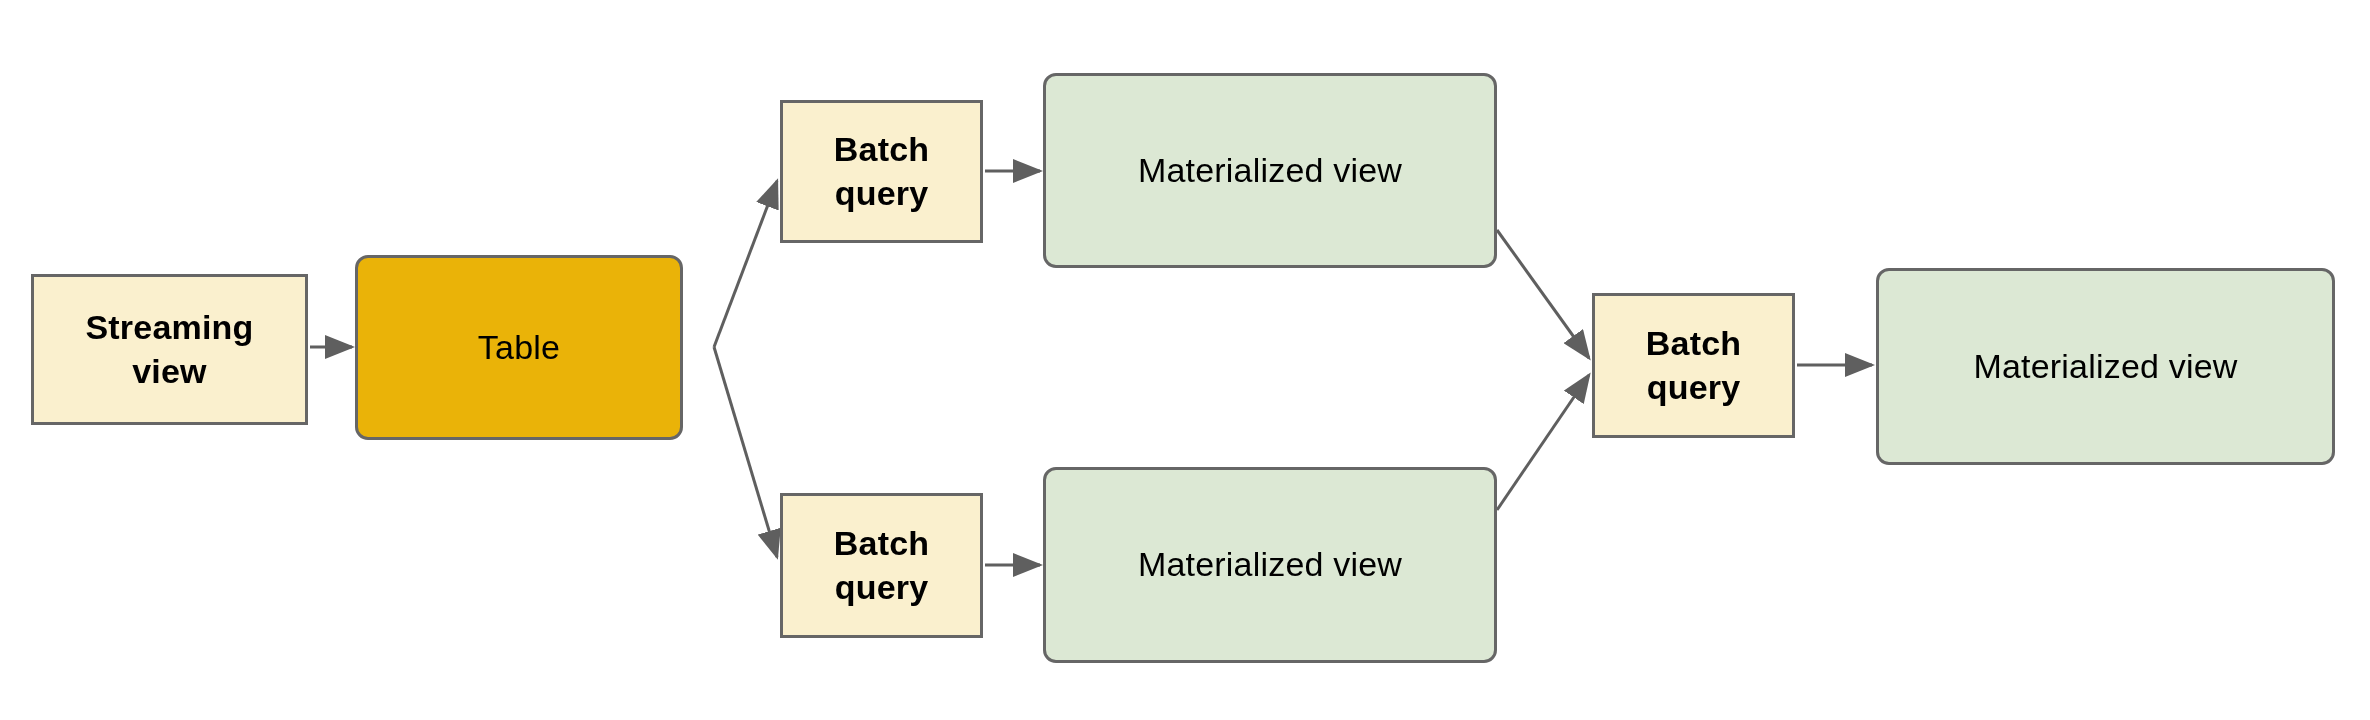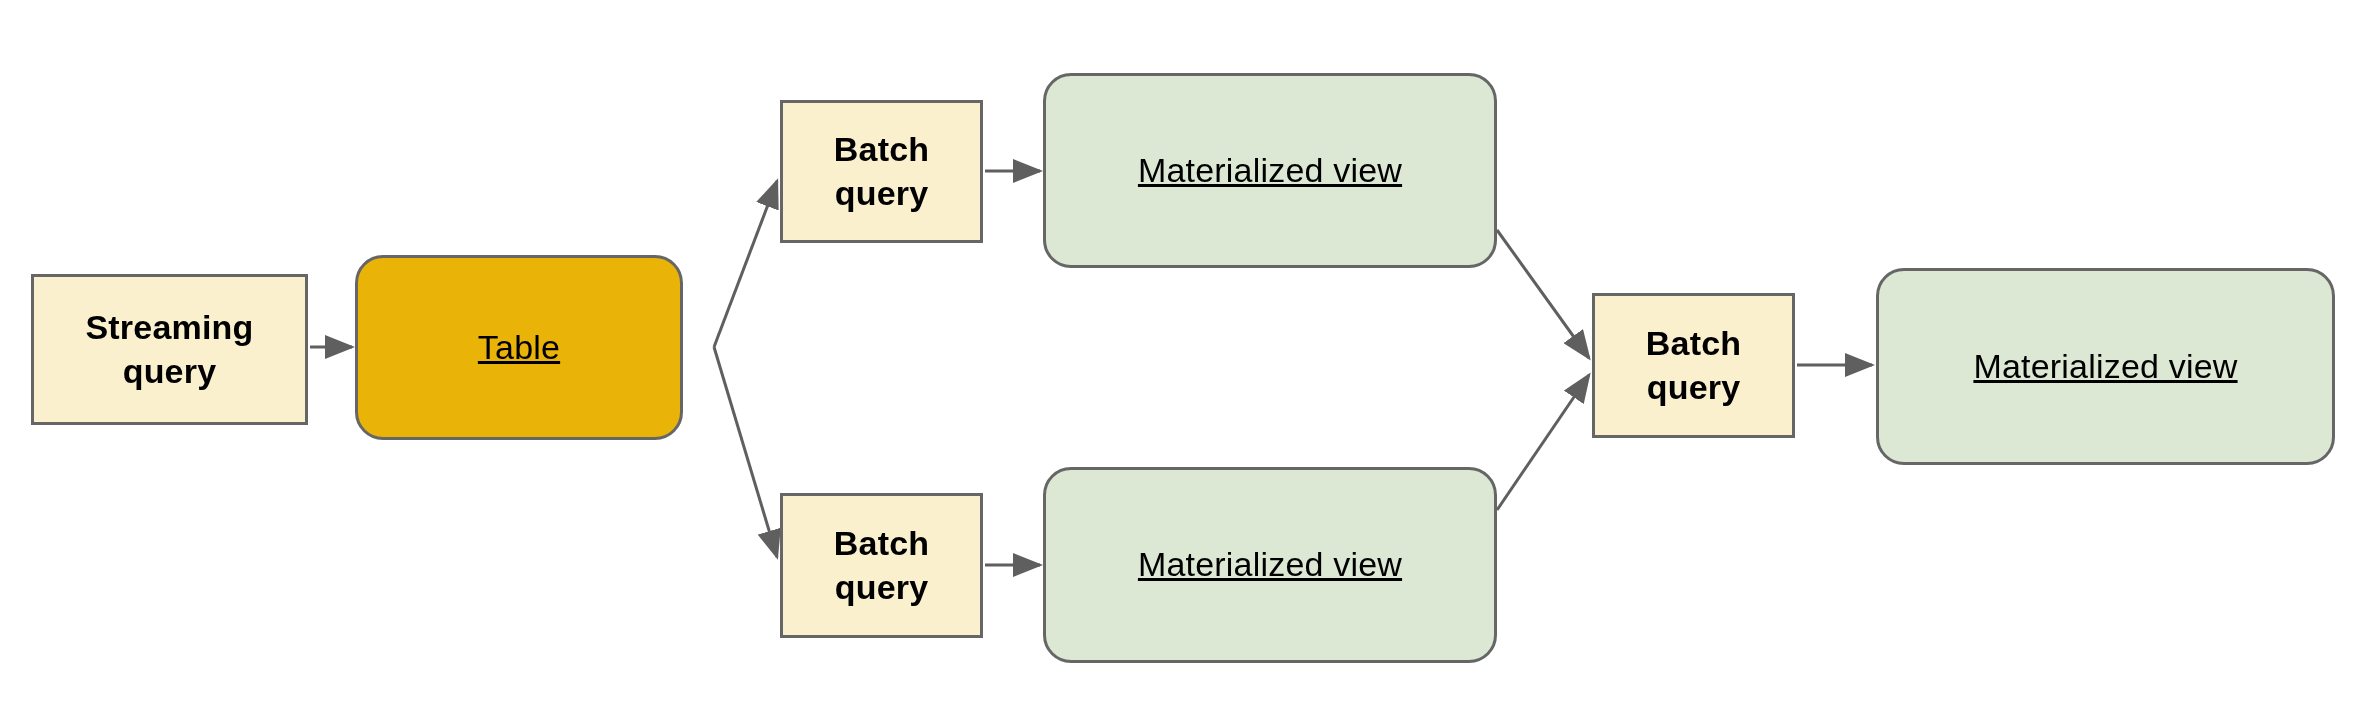--- a/index.html
+++ b/index.html
@@ -39,22 +39,21 @@
     white-space: pre-line;
     z-index: 2;
   }
   .node.process {
     background: #FAF0CE;
     border-radius: 0;
     font-weight: bold;
   }
   .node.store {
     background: #DCE8D4;
-    border-radius: 28px;
-    text-decoration: underline;
+    border-radius: 13px;
   }
   .node-label {
     display: block;
     white-space: pre-line;
   }
 </style>
 </head>
 <body>
 
 <div id="diagram-canvas">
@@ -72,21 +71,21 @@
         <line x1="985" y1="171" x2="1040" y2="171" stroke="#5F5F5F" stroke-width="3" marker-end="url(#arrowhead)"></line>
         <line x1="985" y1="565" x2="1040" y2="565" stroke="#5F5F5F" stroke-width="3" marker-end="url(#arrowhead)"></line>
         <line x1="1497" y1="230" x2="1589" y2="358" stroke="#5F5F5F" stroke-width="3" marker-end="url(#arrowhead)"></line>
         <line x1="1497" y1="510" x2="1589" y2="375" stroke="#5F5F5F" stroke-width="3" marker-end="url(#arrowhead)"></line>
         <line x1="1797" y1="365" x2="1872" y2="365" stroke="#5F5F5F" stroke-width="3" marker-end="url(#arrowhead)"></line>
       </g>
   </svg>
 
   <div class="node process" style="left: 31px; top: 274px; width: 277px; height: 151px; border-color: rgb(102, 102, 102); color: rgb(0, 0, 0); background: rgb(250, 240, 206); border-radius: 0px;">
     <span class="node-label">Streaming
-query</span>
+view</span>
   </div>
 
   <div class="node store" style="left: 355px; top: 255px; width: 328px; height: 185px; border-color: rgb(102, 102, 102); color: rgb(0, 0, 0); background: #eab308;">
     <span class="node-label">Table</span>
   </div>
 
   <div class="node process" style="left: 780px; top: 100px; width: 203px; height: 143px; border-color: rgb(102, 102, 102); color: rgb(0, 0, 0); background: rgb(250, 240, 206); border-radius: 0px;">
     <span class="node-label">Batch
 query</span>
   </div>

